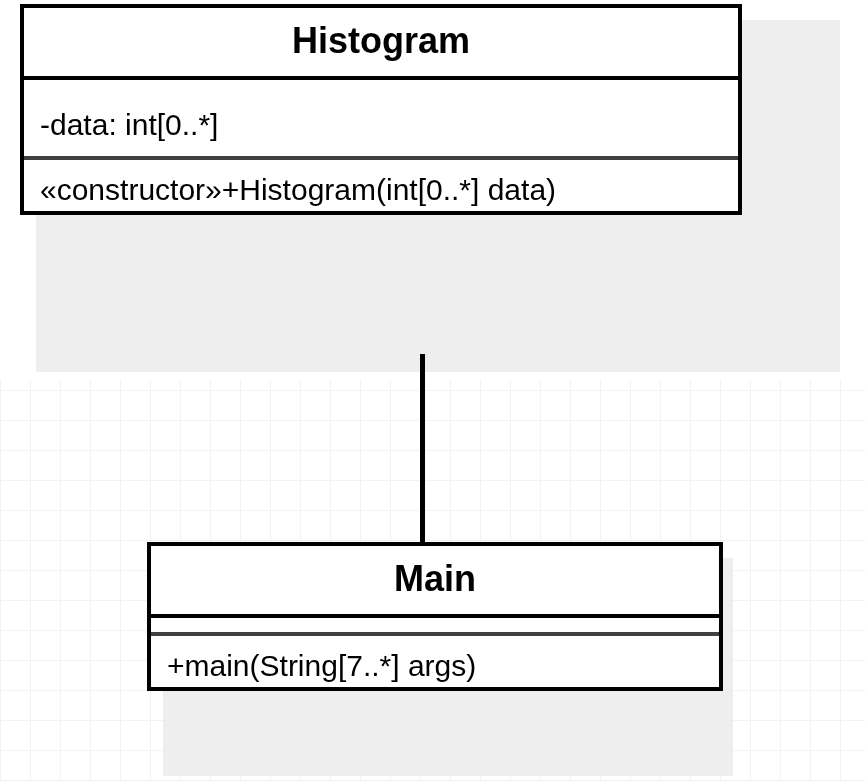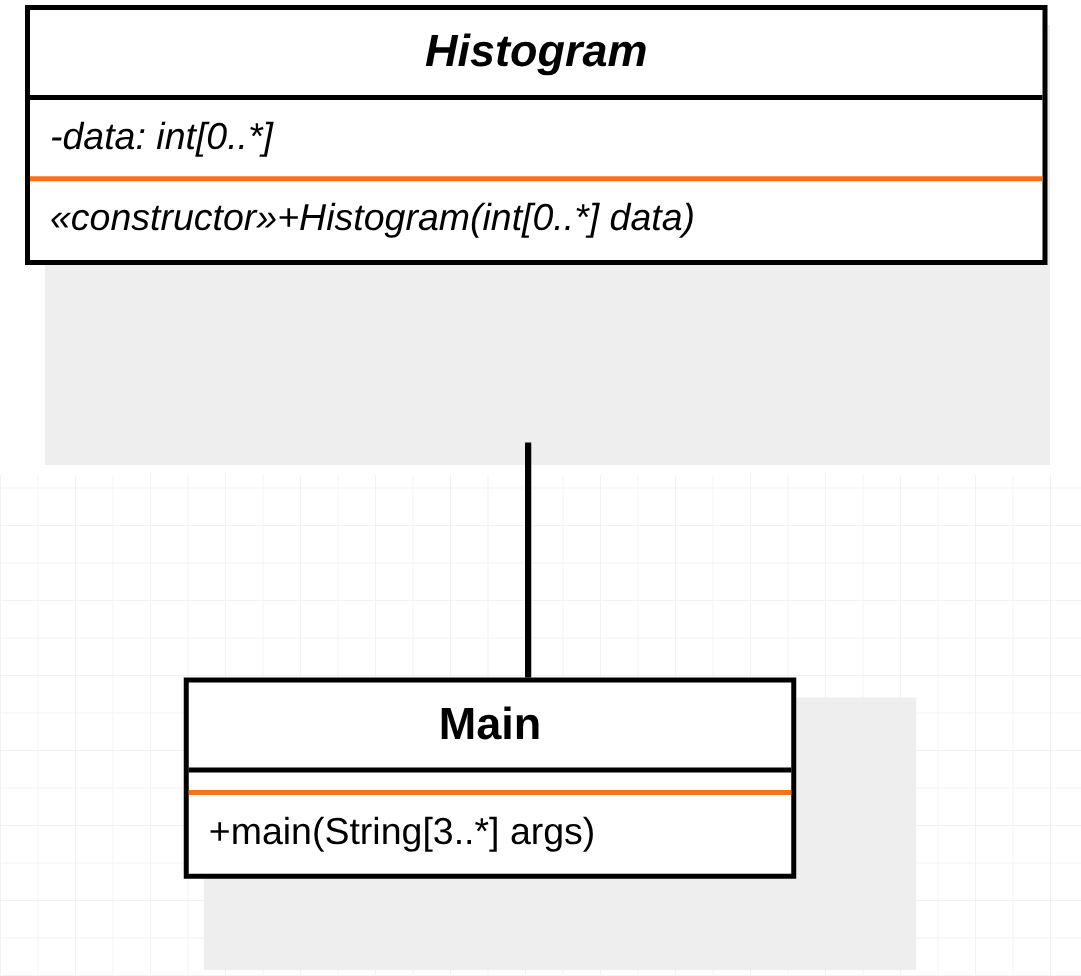--- a/index.html
+++ b/index.html
@@ -40,57 +40,57 @@
   }
   .class-name {
     font-weight: bold;
     font-size: 36px;
     text-align: center;
     padding: 12px 8px 14px 8px;
     border-bottom: 4px solid #000;
   }
   .class-attrs {
     font-size: 30px;
-    padding: 10px 16px 12px 16px;
-    border-bottom: 4px solid #f97316;
+    padding: 25px 16px 12px 16px;
+    border-bottom: 4px solid #404040;
     min-height: 20px;
     line-height: 1.3;
   }
   .class-methods {
     font-size: 30px;
-    padding: 10px 16px 12px 16px;
+    padding: 10px 16px 0 16px;
     line-height: 1.35;
   }
   .connector {
     position: absolute;
     background: #000;
     z-index: 2;
   }
 </style>
 </head>
 <body>
 
 <div class="grid-bg"></div>
 <div class="grid-mask"></div>
 
 <div class="shadow" style="left:36px; top:20px; width:804px; height:352px;"></div>
 
-<div class="uml-class" style="left:20px; top:4px; width:818px;font-style:italic;">
+<div class="uml-class" style="left:20px; top:4px; width:722px;">
   <div class="class-name">Histogram</div>
   <div class="class-attrs">
     <div>-data: int[0..*]</div>
   </div>
   <div class="class-methods">
     <div>«constructor»+Histogram(int[0..*] data)</div>
   </div>
 </div>
 
 <div class="connector" style="left:420px; top:354px; width:5px; height:190px;"></div>
 
 <div class="shadow" style="left:163px; top:558px; width:570px; height:218px;"></div>
 
-<div class="uml-class" style="left:147px; top:542px; width:490px;">
+<div class="uml-class" style="left:147px; top:542px; width:576px;">
   <div class="class-name">Main</div>
   <div class="class-attrs" style="min-height:18px; padding-top:4px; padding-bottom:4px;"></div>
   <div class="class-methods">
-    <div>+main(String[3..*] args)</div>
+    <div>+main(String[7..*] args)</div>
   </div>
 </div>
 
 </body></html>

